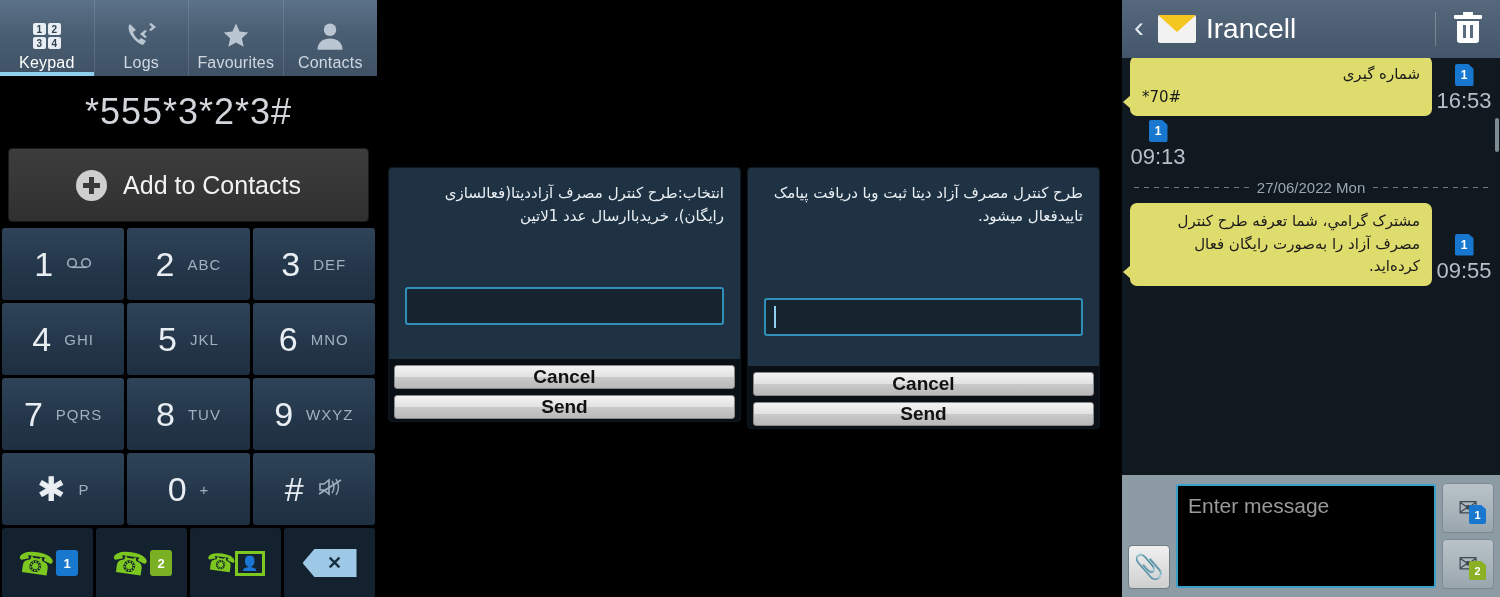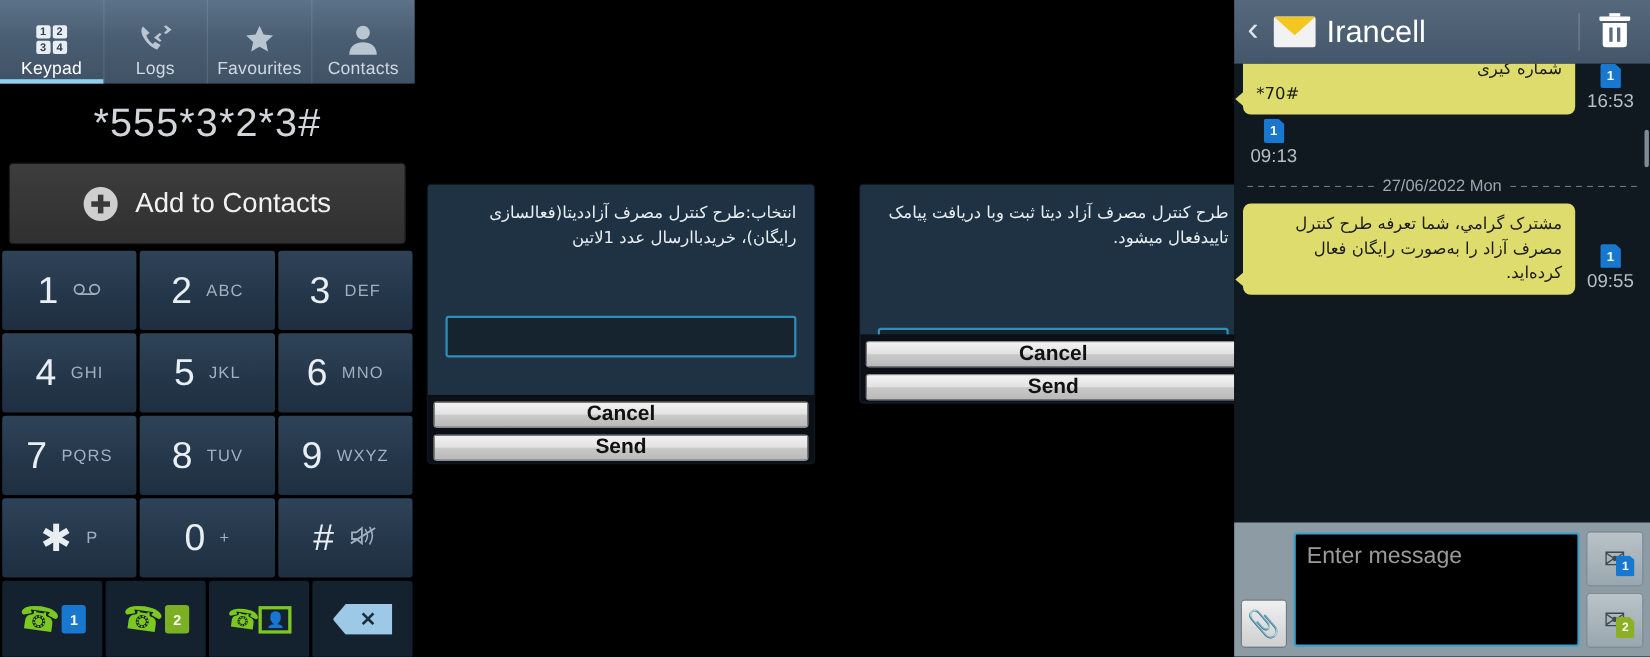--- a/index.html
+++ b/index.html
@@ -92,21 +92,21 @@
     color: #16303f; font-size: 18px; font-weight: bold; padding-left: 10px;
   }
 
   
   .dlg {
     position: absolute; border-radius: 4px; overflow: hidden;
     background: #1e3243; border: 1px solid #0d1720;
     box-shadow: 0 0 0 1px rgba(0,0,0,.6);
   }
   #dlg1 { left: 388px; top: 167px; width: 353px; height: 255px; }
-  #dlg2 { left: 781px; top: 167px; width: 353px; height: 200px; }
+  #dlg2 { left: 747px; top: 167px; width: 353px; height: 262px; }
   .dlg-body { padding: 14px 16px 0 16px; height: calc(100% - 62px); position: relative; }
   .dlg-msg {
     direction: rtl; text-align: right; color: #e9eef2;
     font-size: 15px; line-height: 1.55; font-family: "DejaVu Sans", sans-serif;
   }
   .dlg-input {
     position: absolute; left: 16px; right: 16px;
     height: 38px; background: #16242f; border: 2px solid #2f8fb8; border-radius: 3px;
     display: flex; align-items: center; padding-left: 8px;
   }
@@ -153,21 +153,21 @@
   .trash .can {
     position: absolute; top: 6px; left: 1px; width: 22px; height: 22px; background: #fff;
     border-radius: 0 0 3px 3px;
   }
   .trash .can::before, .trash .can::after {
     content:""; position:absolute; top:4px; width:3px; height:13px; background:#5a6c80;
   }
   .trash .can::before { left: 6px; }
   .trash .can::after { left: 13px; }
 
-  .thread { position: relative; height: 507px; overflow: hidden; background: #101820; padding: 0 8px; }
+  .thread { position: relative; height: 507px; overflow: hidden; background: #101820; padding: 12px 8px; }
   .datesep {
     display: flex; align-items: center; gap: 8px; color: #9aa6b0; font-size: 15px; margin: 7px 4px;
   }
   .datesep::before, .datesep::after {
     content: ""; flex: 1; height: 1px;
     background: repeating-linear-gradient(to right,#6b7782 0 5px, transparent 5px 10px);
   }
   .msgrow { display: flex; align-items: flex-end; gap: 4px; margin-bottom: 4px; }
   .bubble {
     flex: 1; background: #dfdc6e; border-radius: 7px; padding: 7px 12px 8px 12px;
@@ -180,21 +180,21 @@
     border-right: 8px solid #dfdc6e;
   }
   .bubble .ltr { direction: ltr; text-align: left; display: block; }
   .bubble a.link { color: #2f4fb0; text-decoration: underline; direction: ltr; display: block; text-align: left; }
   .meta { width: 56px; display: flex; flex-direction: column; align-items: center; padding-bottom: 2px; }
   .simchip {
     width: 19px; height: 22px; background: #1878d0; color: #fff; font-size: 12px; font-weight: bold;
     border-radius: 2px; display: flex; align-items: center; justify-content: center; margin-bottom: 2px;
     clip-path: polygon(0 0, 72% 0, 100% 22%, 100% 100%, 0 100%);
   }
-  .mtime { color: #b6bfc7; font-size: 17px; }
+  .mtime { color: #b6bfc7; font-size: 22px; }
 
   .composer {
     position: absolute; bottom: 0; left: 0; width: 378px; height: 122px;
     background: #8d9ba4; display: flex; align-items: center; padding: 8px 6px; gap: 6px;
   }
   .attach {
     width: 42px; height: 44px; align-self: flex-end; border-radius: 4px; border: 1px solid #6f7c85;
     background: linear-gradient(to bottom,#f0f0f0,#cfcfcf);
     display: flex; align-items: center; justify-content: center; font-size: 24px; color: #2b2b2b;
   }

